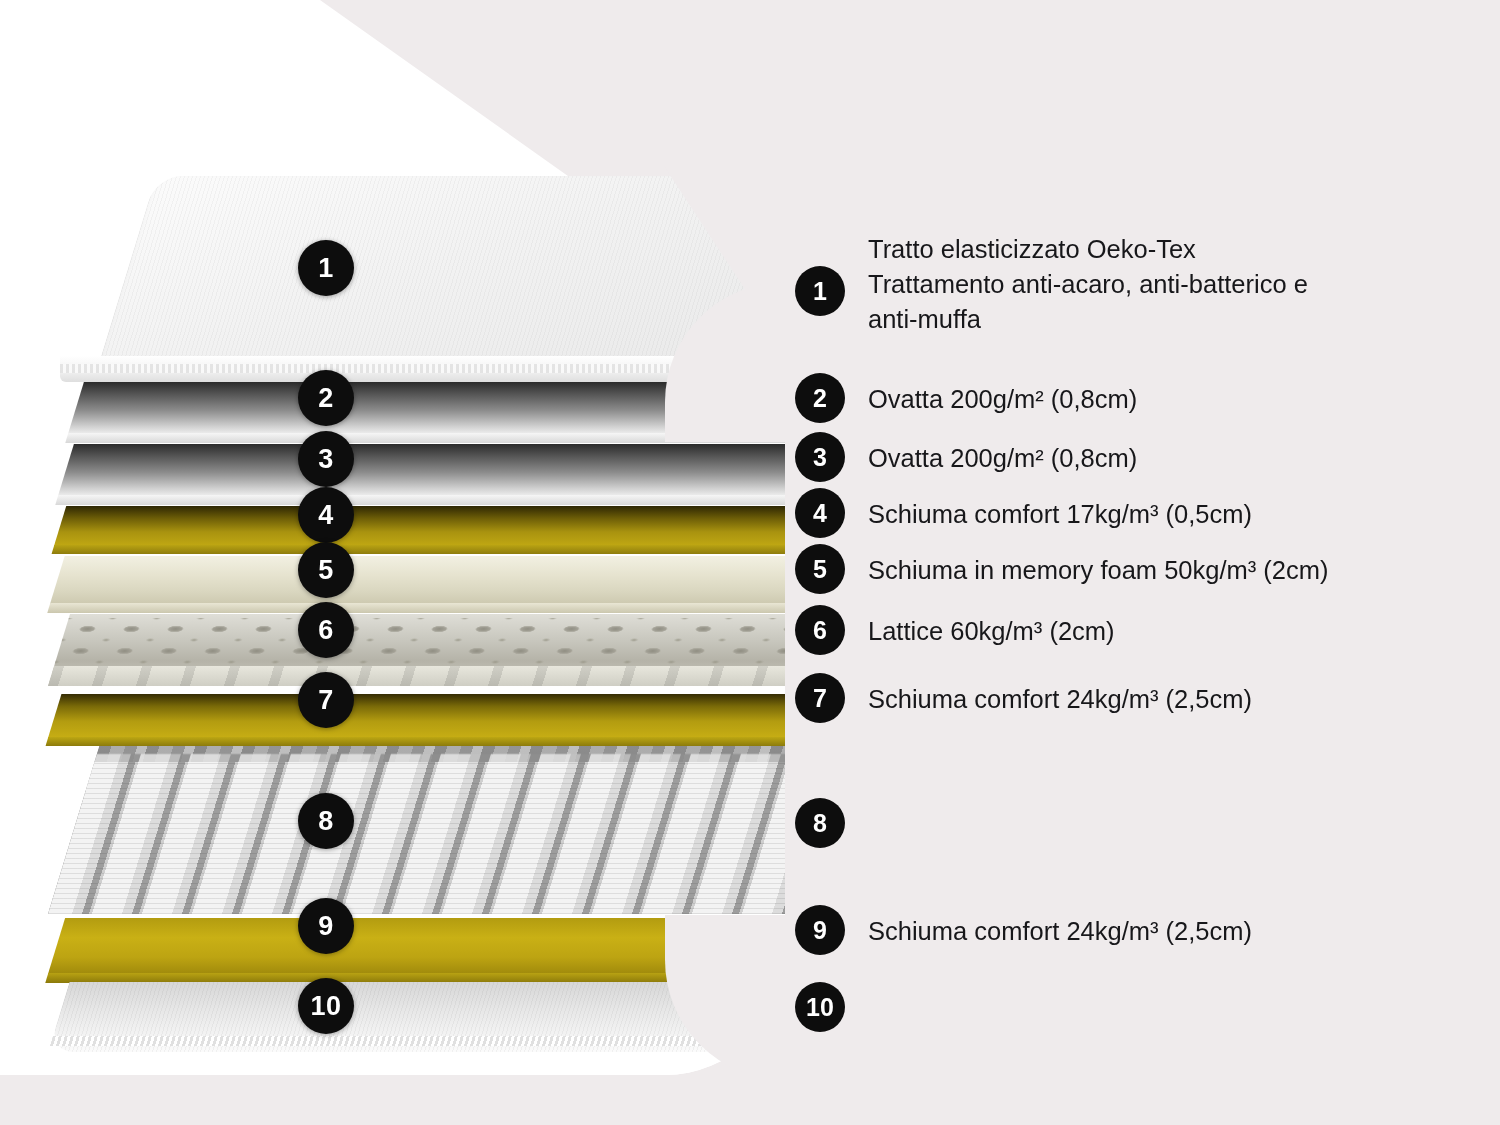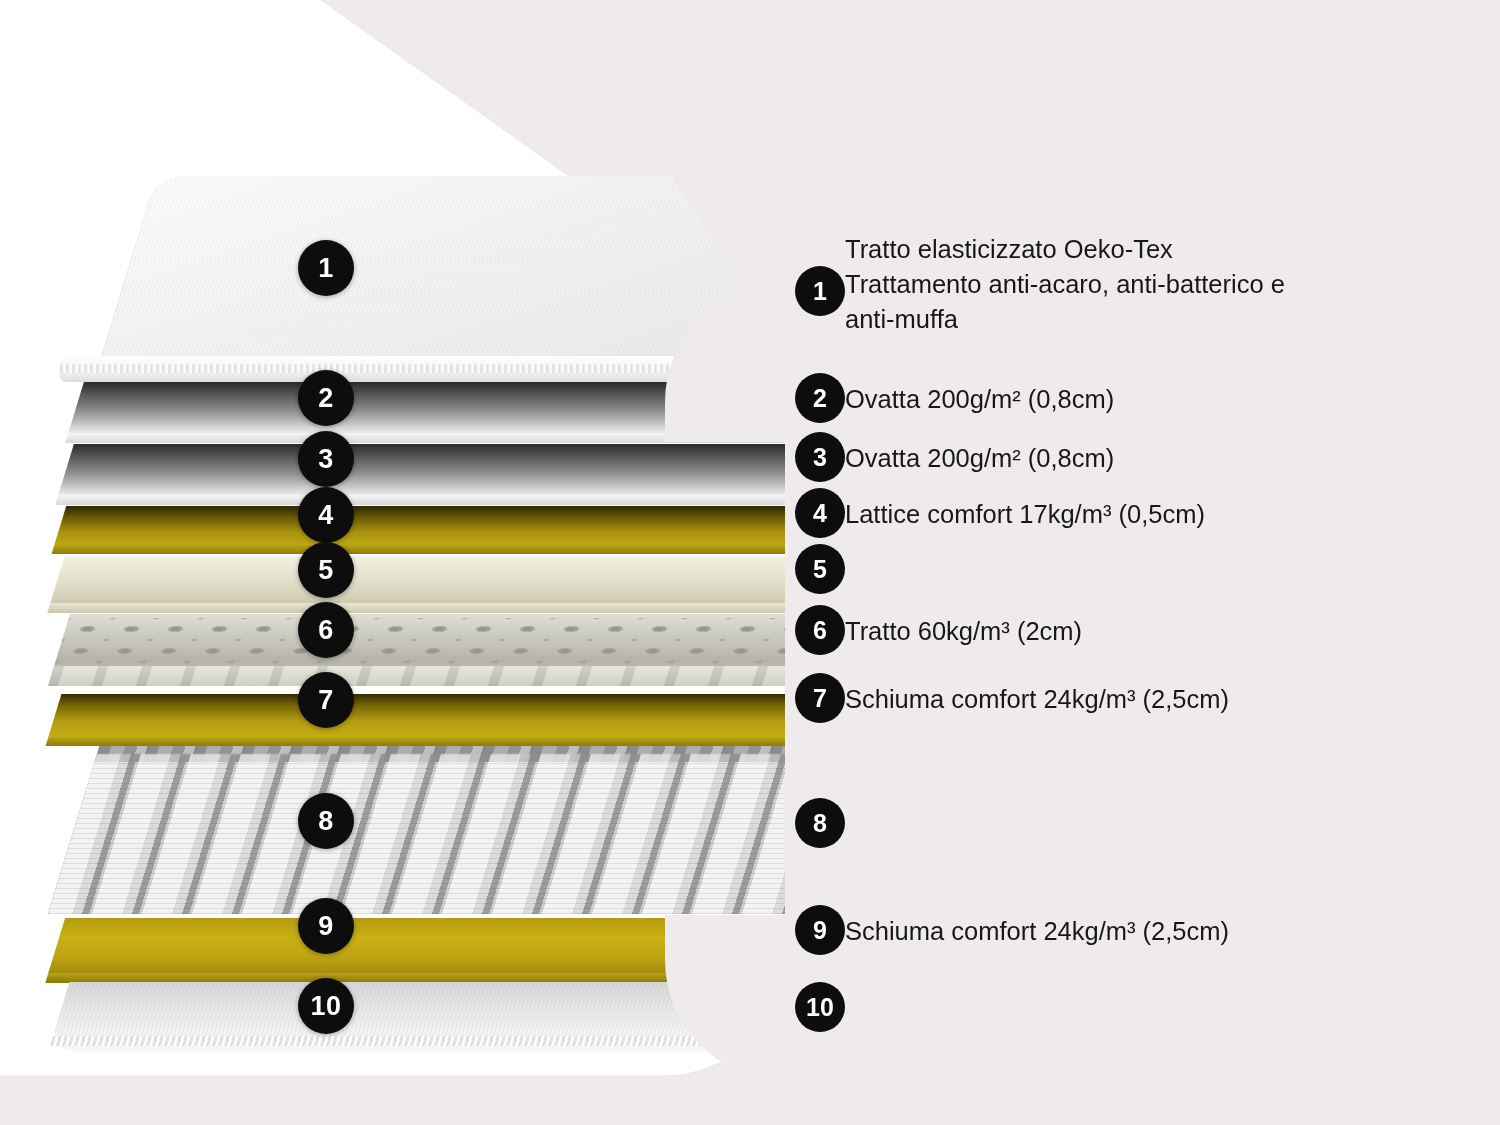--- a/index.html
+++ b/index.html
@@ -220,20 +220,21 @@
     display:flex;align-items:flex-start;
   }
   .lbadge{
     flex:0 0 auto;
     width:50px;height:50px;border-radius:50%;
     background:#0d0d0d;color:#fff;
     display:flex;align-items:center;justify-content:center;
     font-size:25px;font-weight:700;
   }
   .ltext{
+    margin-left:23px;
     color:#17171a;
     font-size:25.5px;
     line-height:35px;
     white-space:pre-line;
     padding-top:9px;
   }
   .row.multi .lbadge{margin-top:34px;}
   .row.multi .ltext{padding-top:0;}
 </style>
 </head>
@@ -305,28 +306,29 @@
       <div class="row" style="top: 173px; left: 0px;">
         <div class="lbadge">2</div>
         <div class="ltext">Ovatta 200g/m² (0,8cm)</div>
       </div>
       <div class="row" style="top: 232px; left: 0px;">
         <div class="lbadge">3</div>
         <div class="ltext">Ovatta 200g/m² (0,8cm)</div>
       </div>
       <div class="row" style="top: 288px; left: 0px;">
         <div class="lbadge">4</div>
-        <div class="ltext">Lattice comfort 17kg/m³ (0,5cm)</div>
+        <div class="ltext">Schiuma comfort 17kg/m³ (0,5cm)</div>
       </div>
       <div class="row" style="top: 344px; left: 0px;">
         <div class="lbadge">5</div>
+        <div class="ltext">Schiuma in memory foam 50kg/m³ (2cm)</div>
       </div>
       <div class="row" style="top: 405px; left: 0px;">
         <div class="lbadge">6</div>
-        <div class="ltext">Tratto 60kg/m³ (2cm)</div>
+        <div class="ltext">Lattice 60kg/m³ (2cm)</div>
       </div>
       <div class="row" style="top: 473px; left: 0px;">
         <div class="lbadge">7</div>
         <div class="ltext">Schiuma comfort 24kg/m³ (2,5cm)</div>
       </div>
       <div class="row" style="top: 598px; left: 0px;">
         <div class="lbadge">8</div>
       </div>
       <div class="row" style="top: 705px; left: 0px;">
         <div class="lbadge">9</div>

